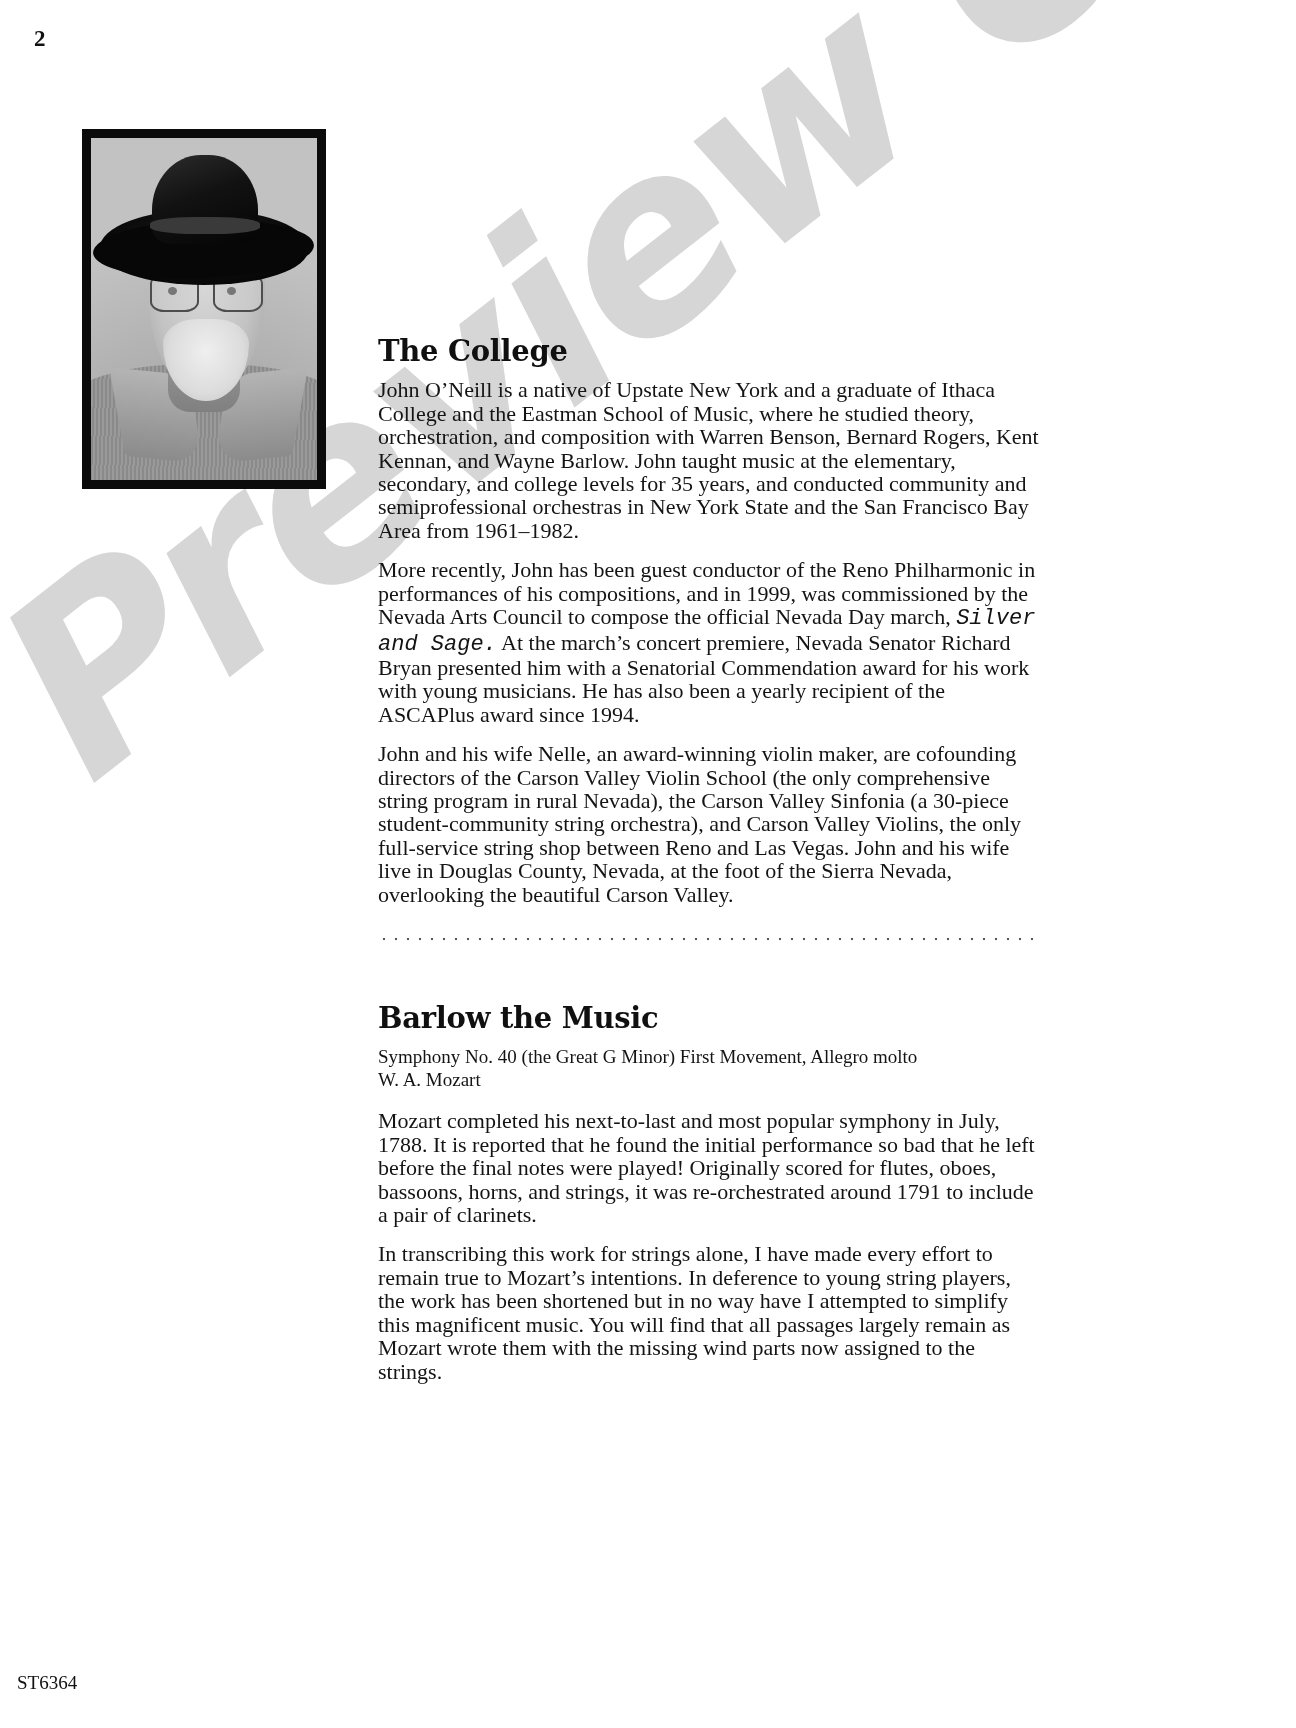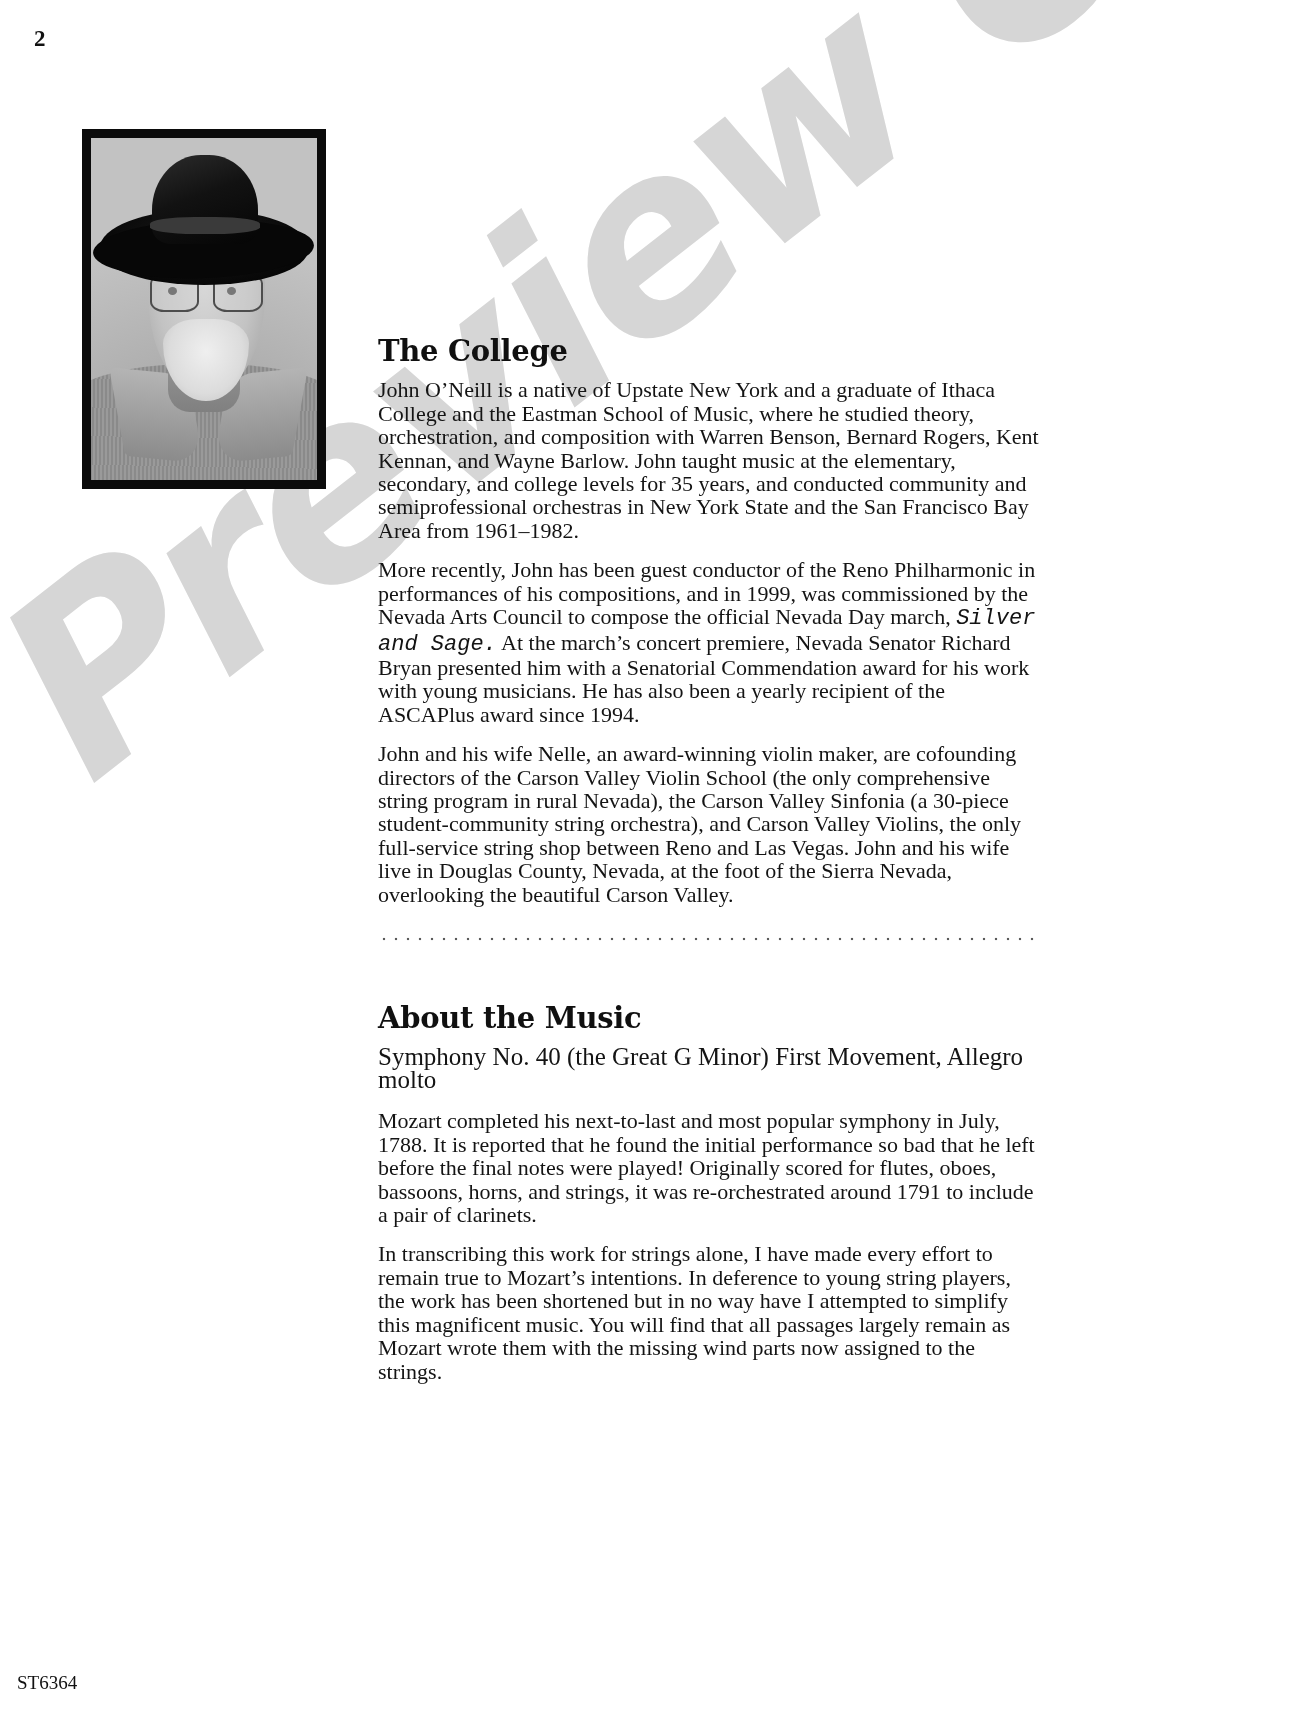--- a/index.html
+++ b/index.html
@@ -212,21 +212,21 @@
     top: 936px; left: 0;
     width: 662px;
     height: 6px;
     background-image: radial-gradient(circle, #5b5b5b 1.3px, rgba(0,0,0,0) 1.6px);
     background-size: 12px 6px;
     background-repeat: repeat-x;
     background-position: 0 center;
   }
   #music-block { position: absolute; top: 1003px; left: 0; width: 662px; }
   .subtitle-line {
-    font-size: 25px;
+    font-size: 19px;
     line-height: 23px;
     margin: 0;
     color: #141414;
   }
   #music-subtitle { margin: 0 0 18px 0; }
 
   
   #catalog-number {
     position: absolute;
     left: 17px;
@@ -279,24 +279,25 @@
       <p class="body-text">John O’Neill is a native of Upstate New York and a graduate of Ithaca College and the Eastman School of Music, where he studied theory, orchestration, and composition with Warren Benson, Bernard Rogers, Kent Kennan, and Wayne Barlow. John taught music at the elementary, secondary, and college levels for 35 years, and conducted community and semiprofessional orchestras in New York State and the San Francisco Bay Area from 1961–1982.</p>
 
       <p class="body-text"><span>More recently, John has been guest conductor of the Reno Philharmonic in performances of his compositions, and in 1999, was commissioned by the Nevada Arts Council to compose the official Nevada Day march, </span><span class="ital">Silver and Sage.</span><span> At the march’s concert premiere, Nevada Senator Richard Bryan presented him with a Senatorial Commendation award for his work with young musicians. He has also been a yearly recipient of the ASCAPlus award since 1994.</span></p>
 
       <p class="body-text">John and his wife Nelle, an award-winning violin maker, are cofounding directors of the Carson Valley Violin School (the only comprehensive string program in rural Nevada), the Carson Valley Sinfonia (a 30-piece student-community string orchestra), and Carson Valley Violins, the only full-service string shop between Reno and Las Vegas. John and his wife live in Douglas County, Nevada, at the foot of the Sierra Nevada, overlooking the beautiful Carson Valley.</p>
     </section>
 
     <div id="divider"></div>
 
     <section id="music-block">
-      <h2 class="section-heading">About the Music</h2>
+      <h2 class="section-heading">Barlow the Music</h2>
 
       <div id="music-subtitle">
         <p class="subtitle-line">Symphony No. 40 (the Great G Minor) First Movement, Allegro molto</p>
+        <p class="subtitle-line">W. A. Mozart</p>
       </div>
 
       <p class="body-text">Mozart completed his next-to-last and most popular symphony in July, 1788. It is reported that he found the initial performance so bad that he left before the final notes were played! Originally scored for flutes, oboes, bassoons, horns, and strings, it was re-orchestrated around 1791 to include a pair of clarinets.</p>
       <p class="body-text">In transcribing this work for strings alone, I have made every effort to remain true to Mozart’s intentions. In deference to young string players, the work has been shortened but in no way have I attempted to simplify this magnificent music. You will find that all passages largely remain as Mozart wrote them with the missing wind parts now assigned to the strings.</p>
 
     </section>
   </div>
 
   <div id="catalog-number">ST6364</div>
 

